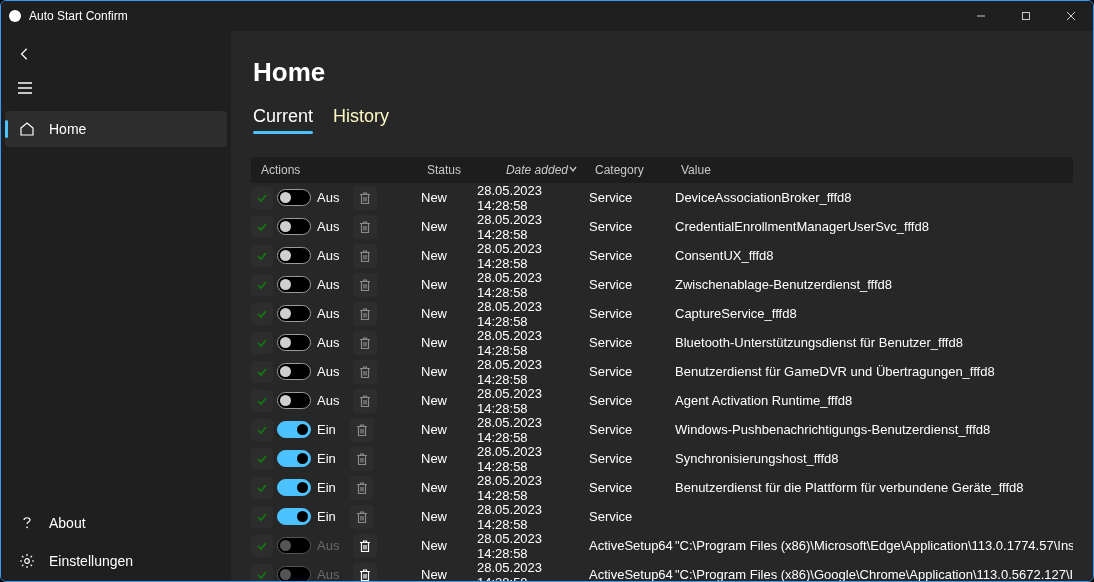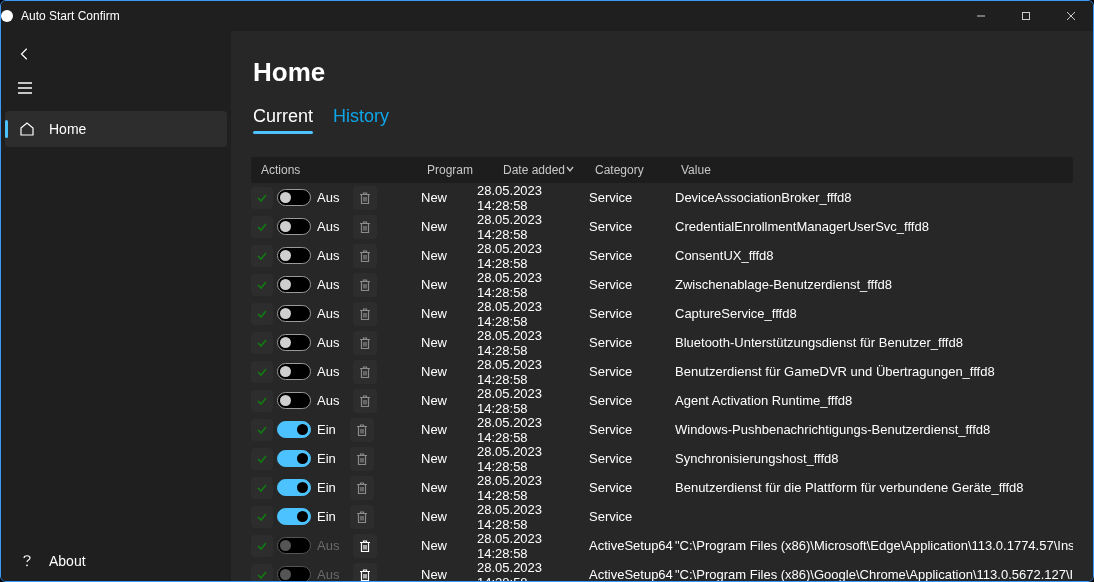--- a/index.html
+++ b/index.html
@@ -12,20 +12,21 @@
     width: 1094px;
     height: 582px;
     border: 1px solid #3a9af6;
     border-radius: 6px;
   }
   .titlebar {
     height: 30px;
     background: #1f1f1f;
     display: flex;
     align-items: center;
+    padding-left: 8px;
     position: relative;
   }
   .titlebar .app-icon {
     width: 12px; height: 12px; border-radius: 50%; background:#fff;
     margin-right: 8px;
   }
   .titlebar .title { font-size: 12px; color: #fff; }
   .win-controls { position: absolute; right: 0; top: 0; height: 30px; display: flex; }
   .win-btn { width: 45px; height: 30px; display:flex; align-items:center; justify-content:center; color:#ccc; }
   .win-btn svg { width: 10px; height: 10px; }
@@ -59,35 +60,35 @@
   .sb-spacer { flex: 1; }
   .sb-bottom .nav-item { font-size: 14px; }
   .content {
     flex:1; background:#272727;
     display:flex; flex-direction:column;
     padding: 26px 0 0 20px;
     overflow:hidden;
   }
   .page-title { font-size: 26px; font-weight:600; margin-bottom: 18px; padding-left: 2px;}
   .tabs { display:flex; gap: 20px; padding-left: 2px; margin-bottom: 24px;}
-  .tab { font-size: 18px; color:#0ea5e9; padding-bottom:6px; position:relative; cursor:pointer;}
+  .tab { font-size: 18px; color:#fef9c3; padding-bottom:6px; position:relative; cursor:pointer;}
   .tab.active { color:#fff; }
   .tab.active::after {
     content:""; position:absolute; left:0; right:0; bottom:-1px; height:3px; background:#4cc2ff; border-radius:2px;
   }
   .table-wrap { flex:1; overflow:hidden; padding-right: 20px;}
   .thead {
     display:flex; align-items:center;
     background:#1d1d1d; height:26px;
     padding: 0 6px; font-size:12px; color:#c8c8c8;
     border-radius: 3px;
   }
   .col-actions { width: 170px; padding-left:4px;}
   .col-status  { width: 56px; }
-  .col-date    { width: 112px; display:flex; align-items:center; justify-content: center; padding-right: 0;}
+  .col-date    { width: 112px; display:flex; align-items:center; justify-content: flex-end; padding-right: 17px; font-style: italic;}
   .col-cat     { width: 86px; }
   .col-value   { flex:1; }
   .sort-arrow svg { width:10px; height:10px; }
   .rows { }
   .row {
     display:flex; align-items:center;
     height: 29px;
     font-size: 13px;
   }
   .row .actions { width:170px; display:flex; align-items:center; gap:4px; }
@@ -181,33 +182,42 @@
     <div class="sb-bottom">
       <div class="nav-item">
         <span class="ic">
           <svg viewBox="0 0 16 16">
               <path d="M5 5 C5 2 11 2 11 5 C11 7 8 7 8 9" fill="none" stroke="#fff" stroke-width="1.2"></path>
               <circle cx="8" cy="12.3" r="0.9" fill="#fff"></circle>
             </svg>
         </span>
         <span>About</span>
       </div>
+      <div class="nav-item">
+        <span class="ic">
+          <svg viewBox="0 0 16 16">
+              <circle cx="8" cy="8" r="2.3" fill="none" stroke="#fff" stroke-width="1.2"></circle>
+              <path d="M8 1v2M8 13v2M1 8h2M13 8h2M3 3l1.4 1.4M11.6 11.6L13 13M13 3l-1.4 1.4M4.4 11.6L3 13" stroke="#fff" stroke-width="1.2"></path>
+            </svg>
+        </span>
+        <span>Einstellungen</span>
+      </div>
     </div>
   </div>
 
   <div class="content">
     <div class="page-title">Home</div>
     <div class="tabs">
       <div class="tab active">Current</div>
       <div class="tab">History</div>
     </div>
     <div class="table-wrap">
       <div class="thead">
         <div class="col-actions">Actions</div>
-        <div class="col-status">Program</div>
+        <div class="col-status">Status</div>
         <div class="col-date">
           <span>Date added</span>
           <span class="sort-arrow">
             <svg viewBox="0 0 10 10">
                 <path d="M2 3 L5 7 L8 3" fill="none" stroke="#c8c8c8" stroke-width="1.3"></path>
               </svg>
           </span>
         </div>
         <div class="col-cat">Category</div>
         <div class="col-value">Value</div>

